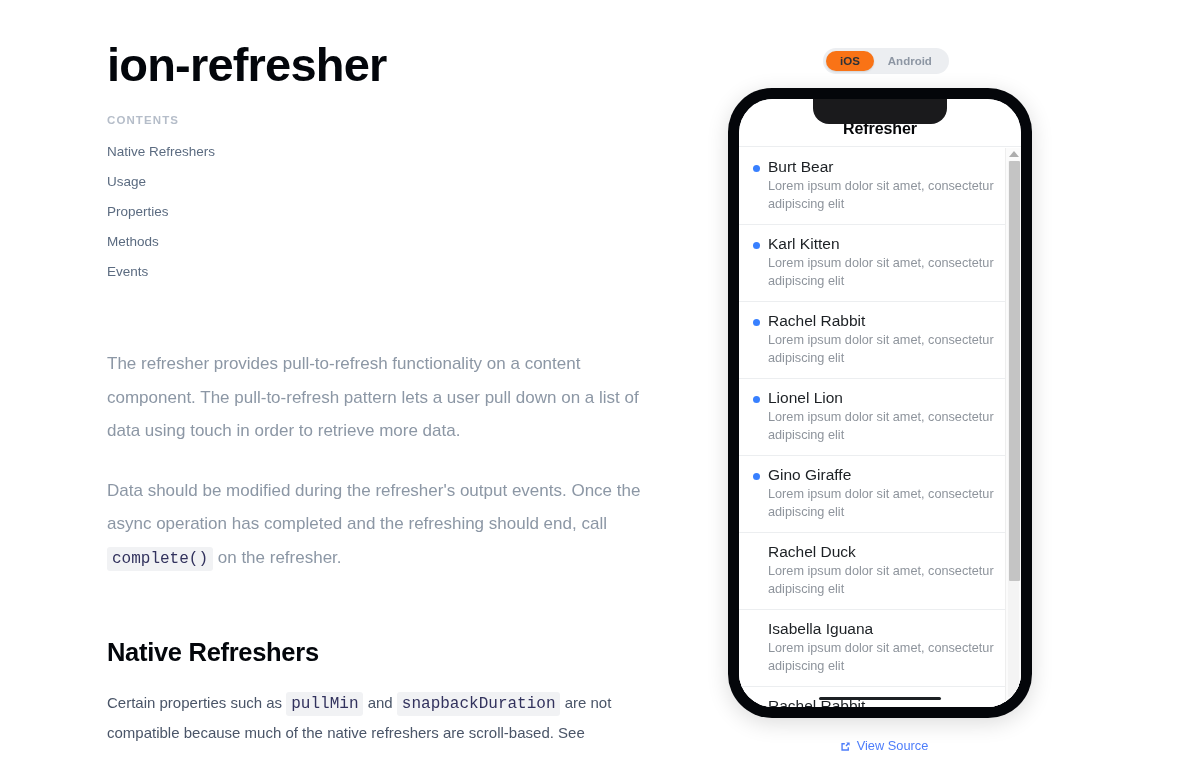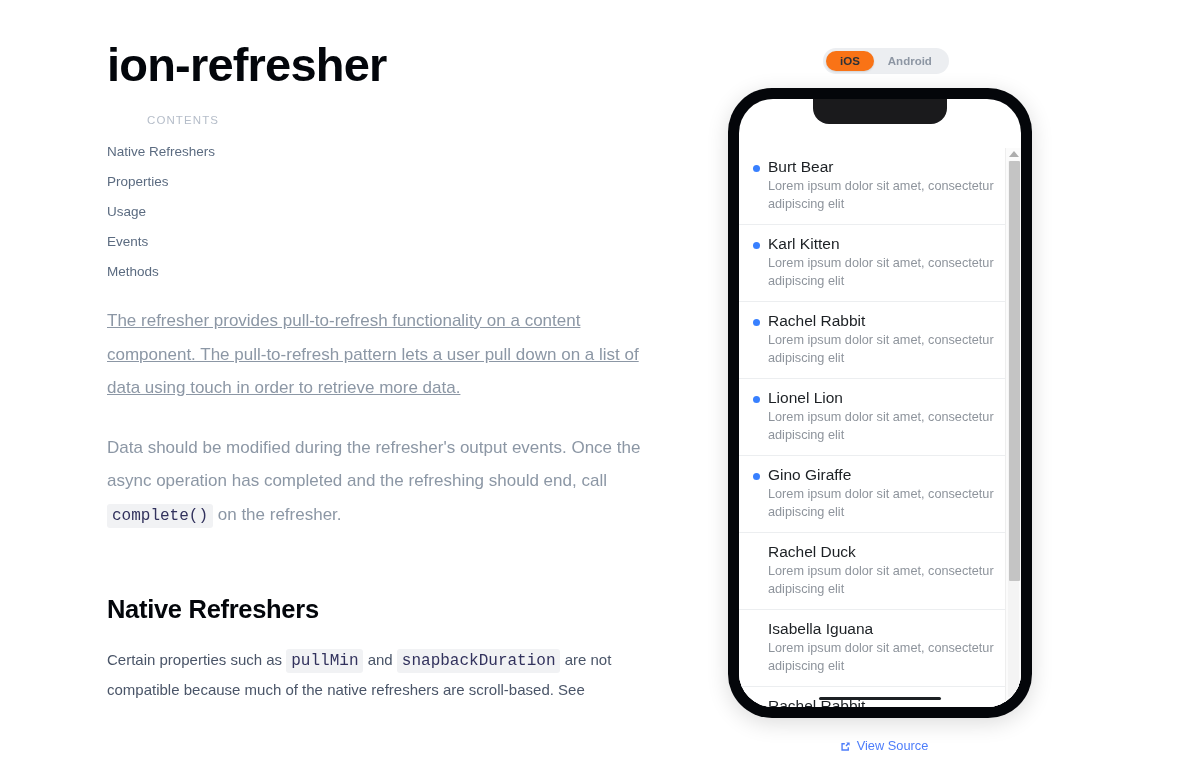--- a/index.html
+++ b/index.html
@@ -32,25 +32,24 @@
     font-weight: 700;
     letter-spacing: -0.8px;
     color: #03060b;
     margin-top: 38px;
     line-height: 1.15;
   }
 
   .contents-label {
     margin-top: 22px;
     font-size: 11.5px;
-    font-weight: 400;
+    font-weight: 700;
     letter-spacing: 1.1px;
     color: #b5bdc9;
     text-transform: uppercase;
-    margin-left: 40px;
   }
 
   .contents-list {
     margin-top: 16px;
     list-style: none;
   }
   .contents-list li { margin-bottom: 12px; }
   .contents-link {
     font-size: 13.5px;
     color: #5b6b80;
@@ -58,21 +57,21 @@
     cursor: pointer;
   }
 
   .body-para {
     font-size: 17px;
     line-height: 33.5px;
     color: #8c97a5;
     margin-top: 26px;
     max-width: 560px;
   }
-  .body-para.first { margin-top: 24px; text-decoration: underline; }
+  .body-para.first { margin-top: 67px; }
 
   .section-h2 {
     font-size: 25.5px;
     font-weight: 700;
     color: #03060b;
     letter-spacing: -0.3px;
     margin-top: 62px;
   }
 
   .sec-para {
@@ -310,31 +309,31 @@
 
     <h1 class="page-title">ion-refresher</h1>
 
     <div class="contents-label">CONTENTS</div>
 
     <ul class="contents-list">
       <li>
         <a class="contents-link">Native Refreshers</a>
       </li>
       <li>
+        <a class="contents-link">Usage</a>
+      </li>
+      <li>
         <a class="contents-link">Properties</a>
       </li>
       <li>
-        <a class="contents-link">Usage</a>
+        <a class="contents-link">Methods</a>
       </li>
       <li>
         <a class="contents-link">Events</a>
       </li>
-      <li>
-        <a class="contents-link">Methods</a>
-      </li>
     </ul>
 
     <p class="body-para first">The refresher provides pull-to-refresh functionality on a content component. The pull-to-refresh pattern lets a user pull down on a list of data using touch in order to retrieve more data.</p>
 
     <p class="body-para"><span>Data should be modified during the refresher's output events. Once the async operation has completed and the refreshing should end, call</span> <code class="inline">complete()</code> <span>on the refresher.</span></p>
 
     <h2 class="section-h2">Native Refreshers</h2>
 
 
     <p class="sec-para"><span>Certain properties such as</span> <code class="inline">pullMin</code> <span>and</span> <code class="inline">snapbackDuration</code> <span>are not compatible because much of the native refreshers are scroll-based. See</span>  </p>
@@ -345,20 +344,23 @@
     <div class="platform-toggle">
       <button class="plat-btn active">iOS</button>
       <button class="plat-btn">Android</button>
     </div>
 
     <div class="phone">
       <div class="phone-screen">
 
         <div class="notch"></div>
 
+        <div class="app-header">
+          <span class="app-title">Refresher</span>
+        </div>
 
         <div class="app-content">
           <ul class="item-list">
 
             <li class="item">
               <span class="dot"></span>
               <div class="item-text">
                 <div class="item-title">Burt Bear</div>
                 <div class="item-sub">Lorem ipsum dolor sit amet, consectetur adipiscing elit</div>
               </div>

